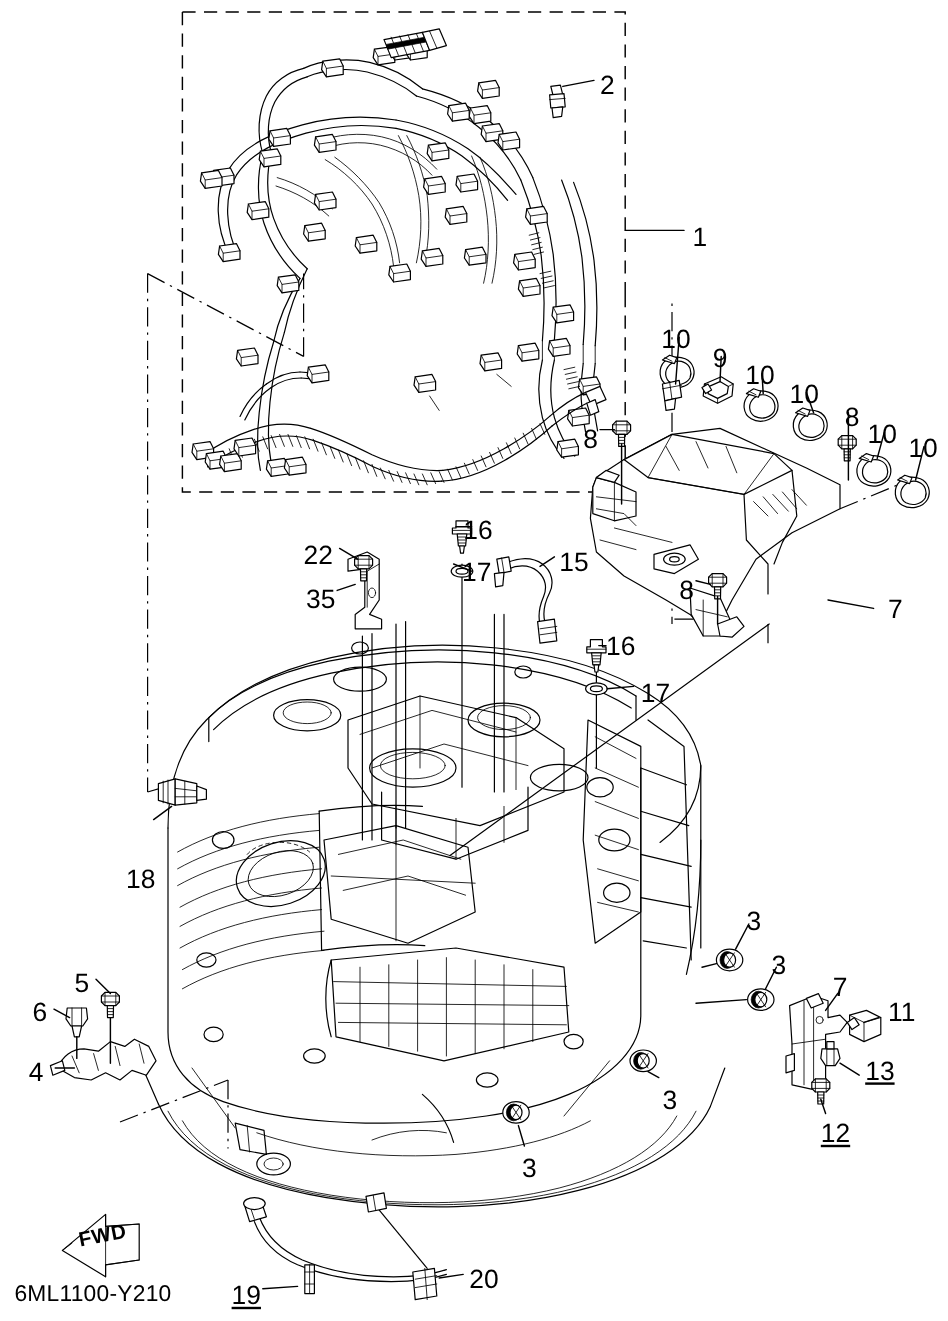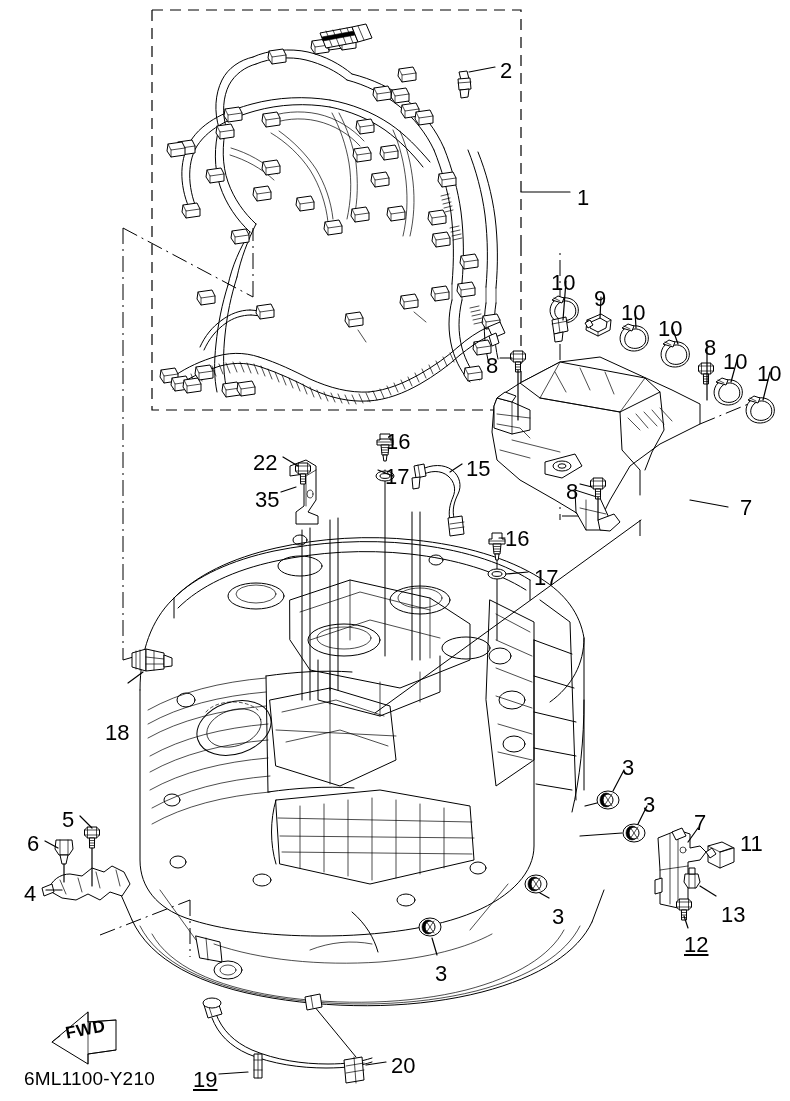--- a/index.html
+++ b/index.html
@@ -1,21 +1,21 @@
 <!DOCTYPE html>
 <html><head>
 <meta charset="utf-8">
 <title>Parts Diagram</title>
 <style>
   html,body{margin:0;padding:0;background:#ffffff;}
   body{font-family:"Liberation Sans",sans-serif;}
   #page{position:relative;width:790px;height:1101px;background:#fff;overflow:hidden;}
   #page svg{position:absolute;left:0;top:0;width:790px;height:1101px;}
   .callout{position:absolute;font-family:"Liberation Sans",sans-serif;font-size:22px;color:#000;line-height:1;white-space:nowrap;}
-  #partno{position:absolute;left:24px;top:1068px;font-size:19px;letter-spacing:0.2px;color:#000;}
+  #partno{position:absolute;left:12px;top:1068px;font-size:19px;letter-spacing:0.2px;color:#000;}
   #fwdtext{position:absolute;left:64px;top:1024px;font-size:17px;font-weight:bold;color:#000;
            transform:rotate(-11deg);transform-origin:0 0;letter-spacing:0.5px;}
 </style>
 </head>
 <body>
 
 <div id="page">
 
 <svg viewBox="0 0 790 1101" xmlns="http://www.w3.org/2000/svg">
   <defs>
@@ -584,21 +584,21 @@
 <div class="callout" style="left:704px;top:337px;">8</div>
 <div class="callout" style="left:566px;top:481px;">8</div>
 <div class="callout" style="left:594px;top:288px;">9</div>
 <div class="callout" style="left:551px;top:272px;">10</div>
 <div class="callout" style="left:621px;top:302px;">10</div>
 <div class="callout" style="left:658px;top:318px;">10</div>
 <div class="callout" style="left:723px;top:351px;">10</div>
 <div class="callout" style="left:757px;top:363px;">10</div>
 <div class="callout" style="left:694px;top:812px;">7</div>
 <div class="callout" style="left:684px;top:934px;text-decoration:underline;">12</div>
-<div class="callout" style="left:721px;top:904px;">13</div>
+<div class="callout" style="left:721px;top:882px;text-decoration:underline;">13</div>
 <div class="callout" style="left:740px;top:833px;">11</div>
 <div class="callout" style="left:466px;top:458px;">15</div>
 <div class="callout" style="left:386px;top:431px;">16</div>
 <div class="callout" style="left:505px;top:528px;">16</div>
 <div class="callout" style="left:385px;top:466px;">17</div>
 <div class="callout" style="left:534px;top:567px;">17</div>
 <div class="callout" style="left:105px;top:691px;margin-top:31px;">18</div>
 <div class="callout" style="left:193px;top:1069px;text-decoration:underline;">19</div>
 <div class="callout" style="left:391px;top:1055px;">20</div>
 <div class="callout" style="left:255px;top:489px;">35</div>

